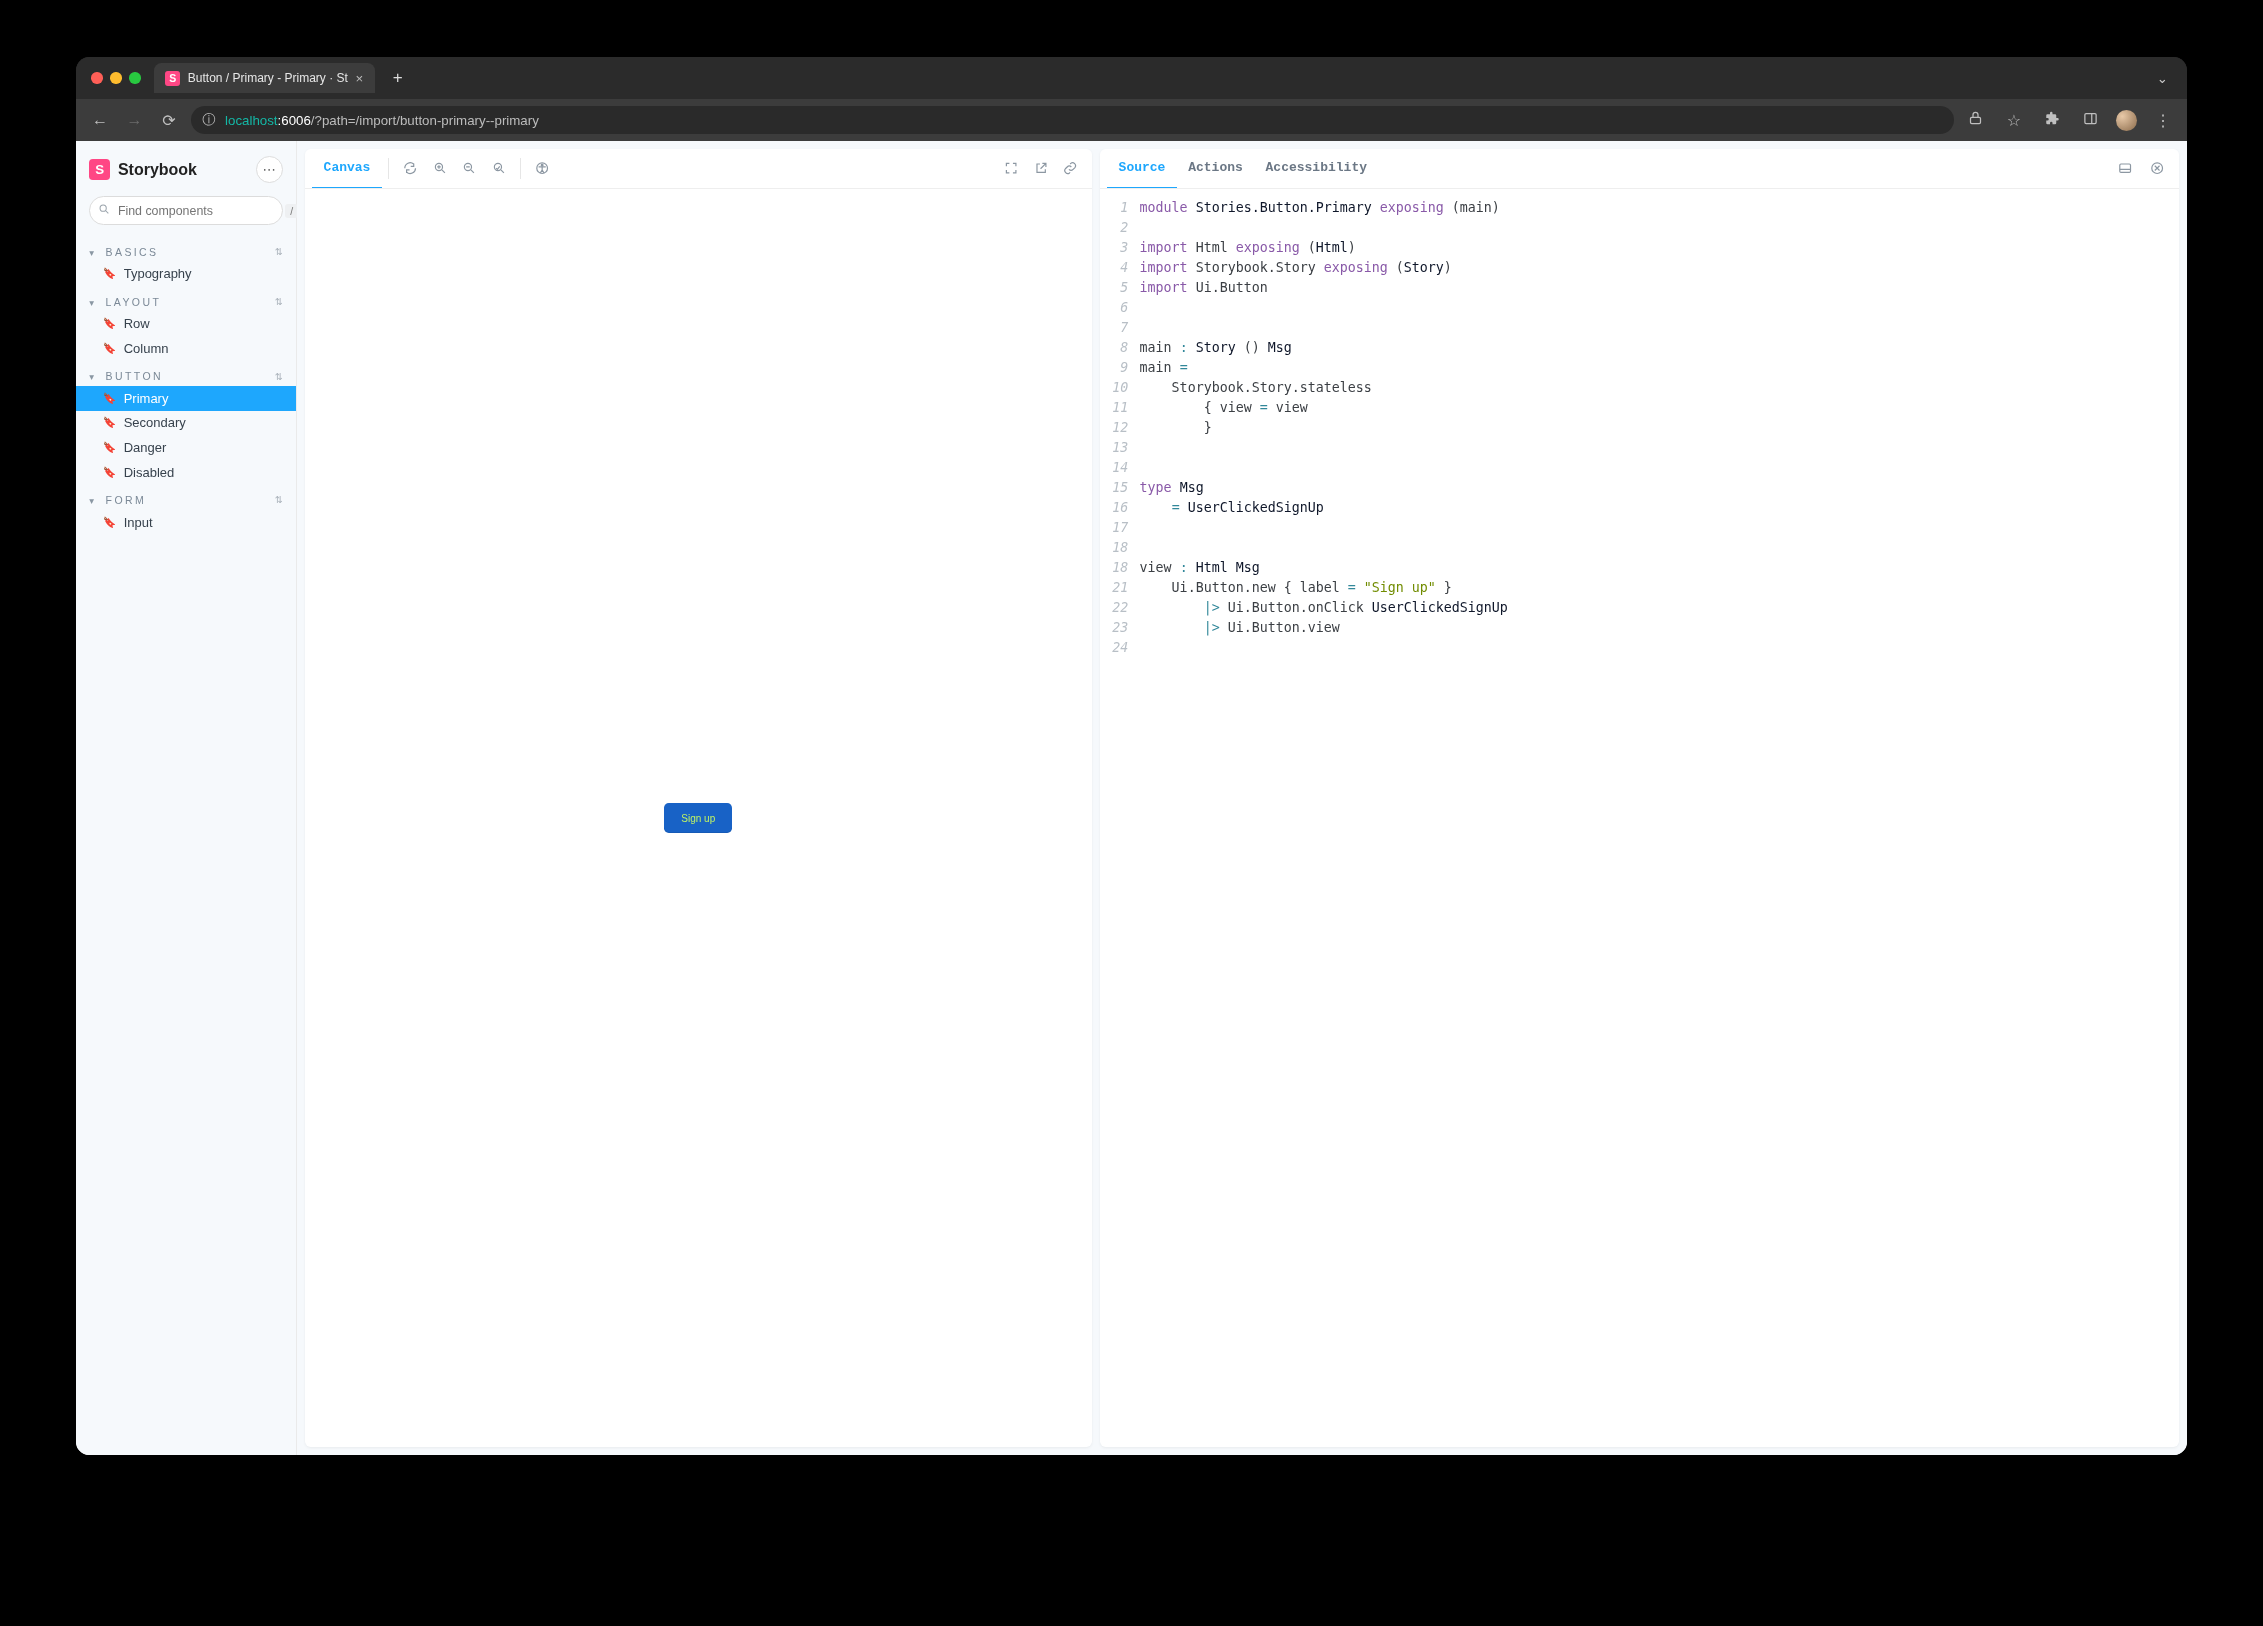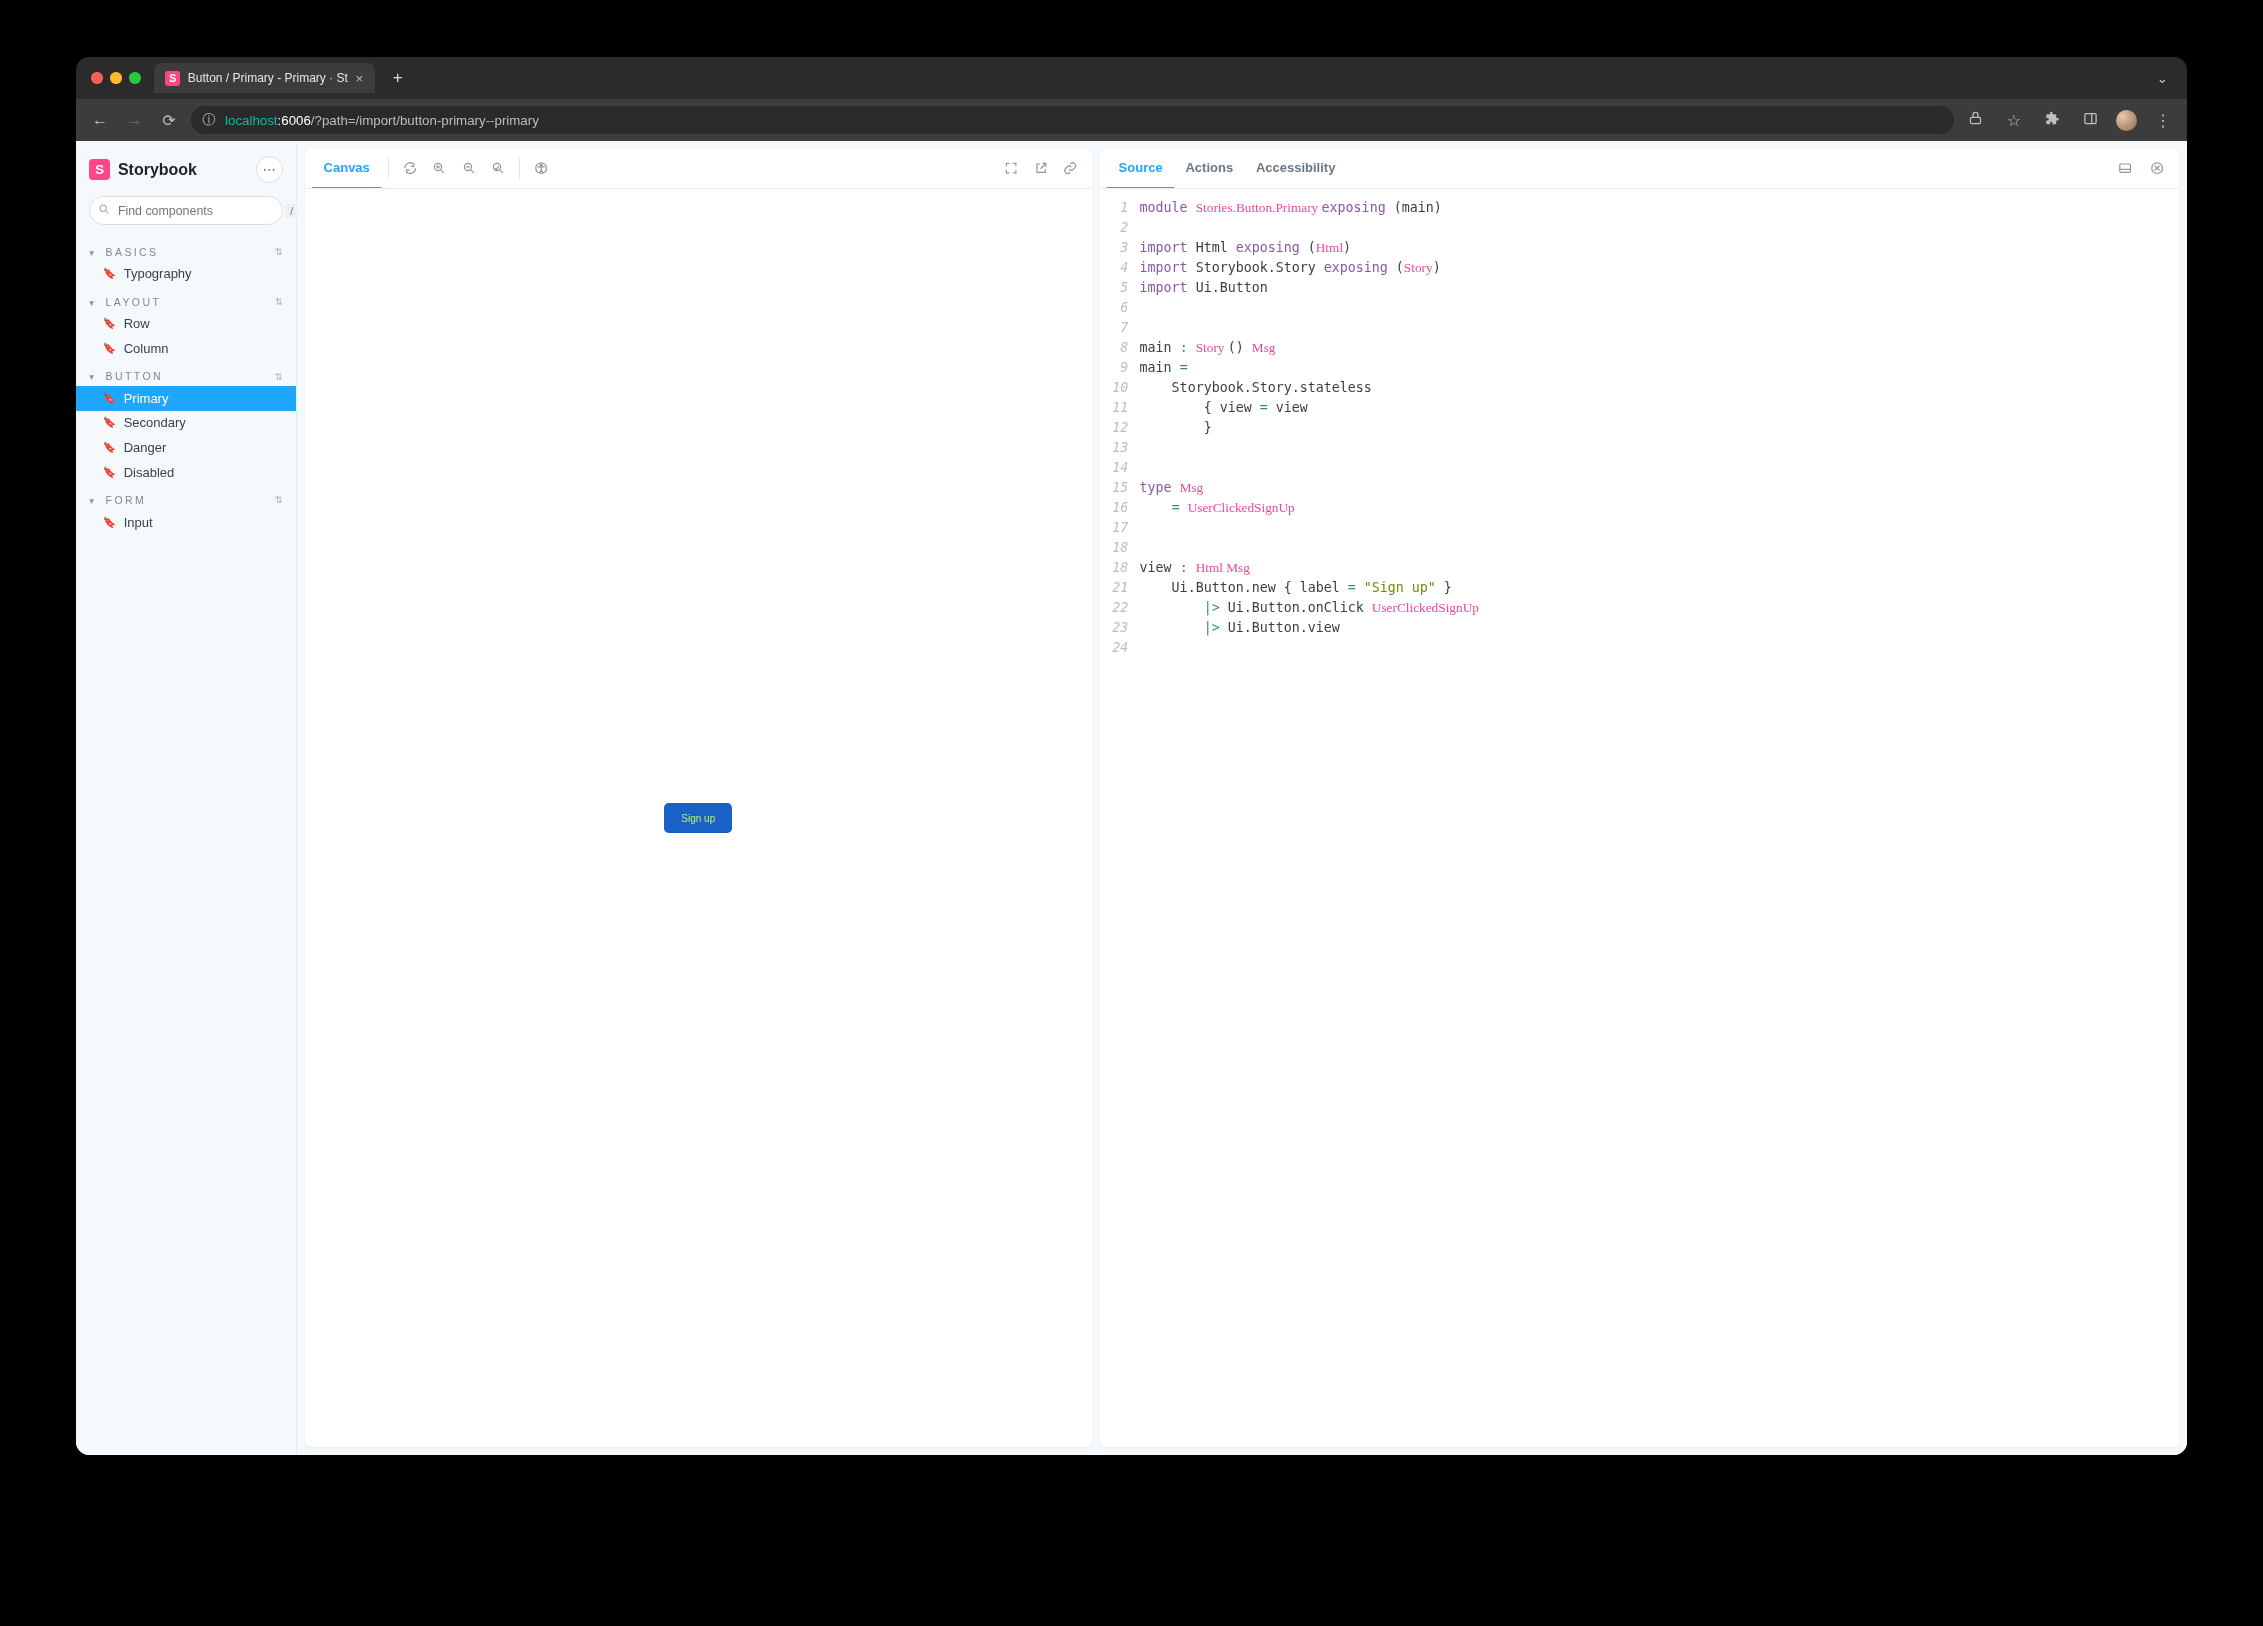--- a/index.html
+++ b/index.html
@@ -106,21 +106,21 @@
   .story-item.active { background:#1ea7fd; color:#fff; }
   .story-item.active .bm { color:#fff; }
   
   .main { flex:1; display:flex; flex-direction:column; background:#f6f9fc; }
   .main-inner { flex:1; display:flex; margin:7.6px; gap:0; }
   .canvas-col, .addons-col { background:#fff; border-radius:5.7px; box-shadow: 0 1px 2.9px rgba(0,0,0,.06); display:flex; flex-direction:column; overflow:hidden; }
   .canvas-col { flex: 0 0 42%; margin-right:7.6px; }
   .addons-col { flex:1; }
   .panel-tabs {
     height:40px; border-bottom:1px solid #eee;
-    display:flex; align-items:center; padding:0 7.6px; gap:1px;
+    display:flex; align-items:center; padding:0 7.6px; gap:1px;font-family:Liberation Mono, monospace;
   }
   .panel-tab {
     padding: 0 11.4px; height:100%; display:flex; align-items:center;
     color:#6b7785; font-size:13px; font-weight:600; cursor:pointer;
     border-bottom:1.9px solid transparent;
   }
   .panel-tab.active { color:#1ea7fd; border-bottom-color:#1ea7fd; }
   .panel-toolbar-sep { width:1px; height:21px; background:#e6e6e6; margin:0 5.7px; }
   .tool-icon { color:#8c97a2; width:28.5px; height:28.5px; display:flex; align-items:center; justify-content:center; cursor:pointer; }
   .tool-icon svg { width:14.3px; height:14.3px; }
@@ -130,21 +130,21 @@
     background:#1862c6; color:#bef264; border:none;
     padding:9.5px 17px; border-radius:4.8px; font-size:10px; font-weight:500;
     box-shadow: inset 0 -1px 0 rgba(0,0,0,.08);
   }
   .addons-body { flex:1; display:flex; overflow:auto; }
   .code-view { width:100%; font-family: ui-monospace, SFMono-Regular, Menlo, monospace; font-size:13.3px; line-height:20px; padding: 9.5px 0 19px 0; }
   .code-line { display:flex; }
   .gutter { width:40px; text-align:right; color:#b8bfc6; font-style:italic; padding-right:11.4px; user-select:none; }
   .code { white-space:pre; color:#3b3f44; }
   .kw-purple { color:#8959a8; }
-  .kw-orange { color:#ec4899;font-family:Liberation Serif, serif; }
+  .kw-orange { color:#0f172a; }
   .kw-teal   { color:#32889a; }
   .kw-green  { color:#718c00; }
   .addons-right-icons { margin-left:auto; display:flex; gap:3.8px; }
 </style>
 </head>
 <body>
 
 <div class="desktop-pad">
 <div class="browser-window">
 

